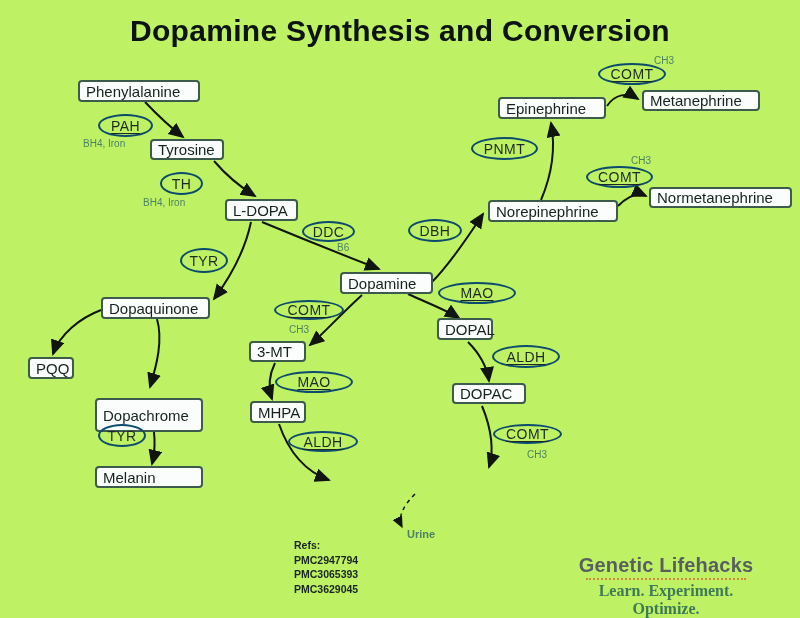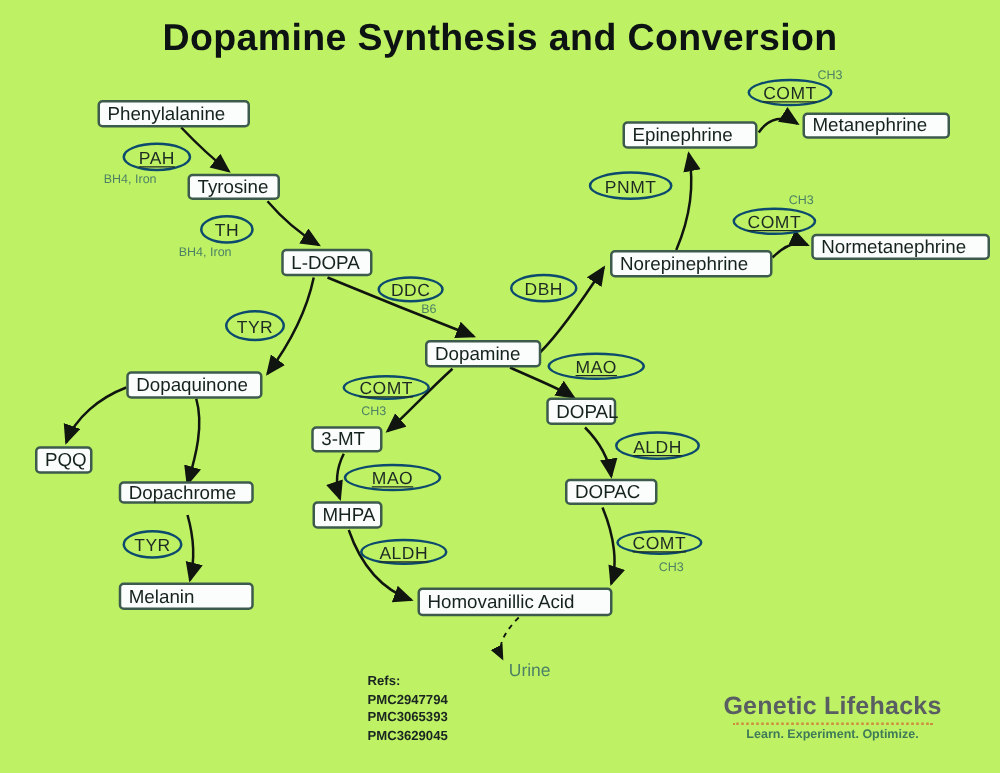--- a/index.html
+++ b/index.html
@@ -25,35 +25,35 @@
     position:absolute; display:flex; align-items:center; justify-content:center;
     border:2px solid #0c4a6e; border-radius:50%;
     font-size:14px; color:#1d2a24; letter-spacing:0.4px;
     background:transparent; white-space:nowrap;
   }
   .enzyme.u { text-decoration:underline; text-underline-offset:2px; }
   .cofactor {
     position:absolute; font-size:10px; color:#4d8165; white-space:nowrap;
   }
   .urine {
-    position:absolute; font-size:14px; color:#4d8165;
+    position:absolute; font-size:11px; color:#4d8165;font-weight:bold;
   }
   .legend {
     position:absolute; left:22px; top:538px;
     font-size:10.5px; font-weight:600; color:#1a2420; line-height:14.5px;
     white-space:nowrap;
   }
   .refs {
     position:absolute; left:294px; top:538px;
     font-size:10.5px; font-weight:600; color:#1a2420; line-height:14.5px;
   }
   .logo { position:absolute; left:578px; top:554px; width:176px; text-align:center; }
   .logo-name { font-size:20px; font-weight:700; color:#595e62; letter-spacing:0.2px;text-align:center; }
   .logo-dots { margin:1px 8px 2px 8px; border-top:2px dotted #cf8a3e; height:0; }
-  .logo-tag { font-size:10px; font-weight:700; color:#3e7a57; }
+  .logo-tag { font-size:16px; font-weight:700; color:#3e7a57;font-family:Liberation Serif, serif; }
 </style>
 </head>
 <body>
 
 <div class="canvas">
 
   <div class="title">Dopamine Synthesis and Conversion</div>
 
   <svg class="arrows" width="800" height="618" viewBox="0 0 800 618">
     <defs>
@@ -94,34 +94,31 @@
     </div>
   <div class="box" style="left:340px;top:272px;width:93px;height:22px">
       <span>Dopamine</span>
     </div>
   <div class="box" style="left:101px;top:297px;width:109px;height:22px">
       <span>Dopaquinone</span>
     </div>
   <div class="box" style="left:28px;top:357px;width:46px;height:22px">
       <span>PQQ</span>
     </div>
-  <div class="box" style="left:95px;top:385px;width:108px;height:18px">
+  <div class="box" style="left:95px;top:398px;width:108px;height:34px">
       <span>Dopachrome</span>
     </div>
   <div class="box" style="left:95px;top:466px;width:108px;height:22px">
       <span>Melanin</span>
     </div>
   <div class="box" style="left:249px;top:341px;width:57px;height:21px">
       <span>3-MT</span>
     </div>
   <div class="box" style="left:250px;top:401px;width:56px;height:22px">
       <span>MHPA</span>
-    </div>
-  <div class="box" style="left:334px;top:470px;width:156px;height:23px">
-      <span>Homovanillic Acid</span>
     </div>
   <div class="box" style="left:437px;top:318px;width:56px;height:22px">
       <span>DOPAL</span>
     </div>
   <div class="box" style="left:452px;top:383px;width:74px;height:21px">
       <span>DOPAC</span>
     </div>
   <div class="box" style="left:488px;top:200px;width:130px;height:22px">
       <span>Norepinephrine</span>
     </div>

